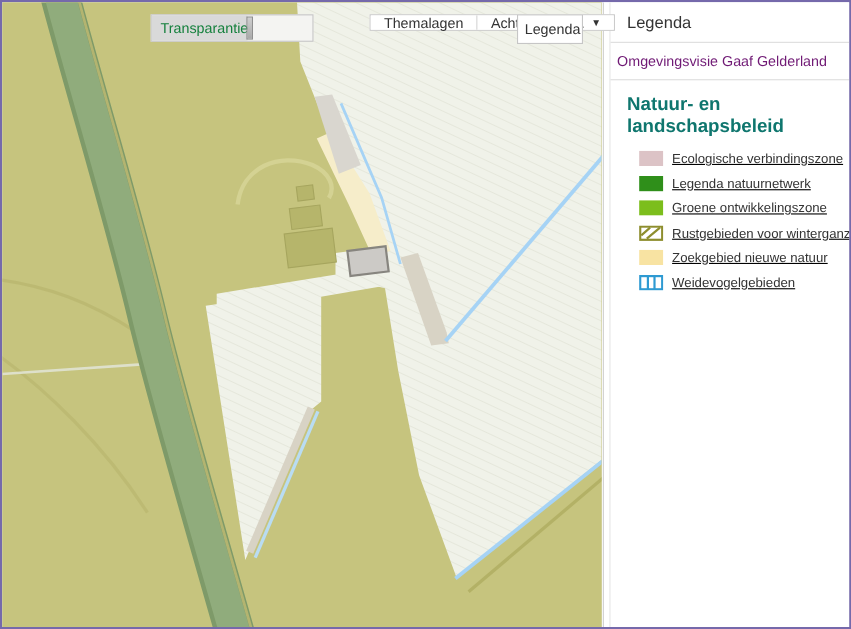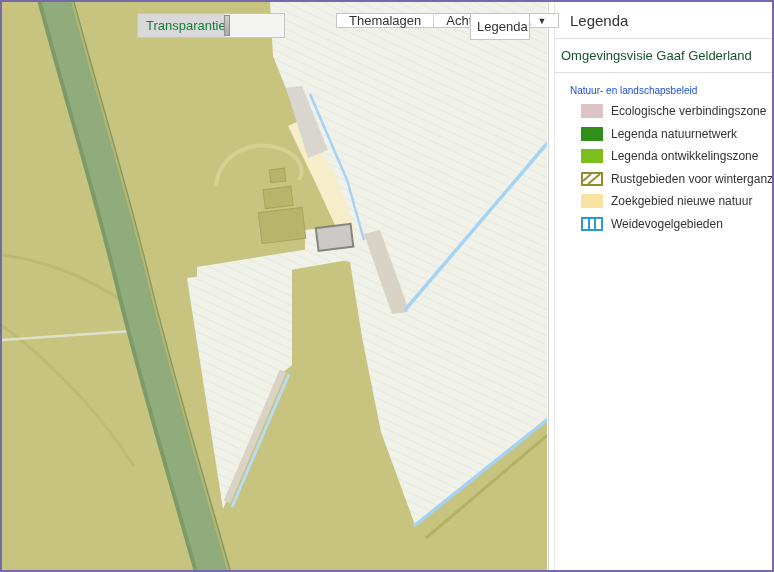--- a/index.html
+++ b/index.html
@@ -45,24 +45,24 @@
     font-family:"Liberation Sans", sans-serif;
   }
   
   #panel{
     position:absolute;left:546px;top:0;width:224px;height:568px;background:#fff;
     border-left:1px solid #cfcfcf;padding-left:5px;box-sizing:border-box;
   }
   #panel .inner{border-left:1px solid #e6e6e6;height:100%;box-sizing:border-box;}
   .panel-title{font-size:15px;color:#333;padding:10px 0 9px 15px;}
   .panel-divider{border:none;border-top:1px solid #ddd;margin:0;}
-  .panel-subtitle{font-size:13px;color:#14532d;padding:9px 0 9px 6px;}
-  .section-title{font-size:10px;font-weight:normal;color:#1d4ed8;padding:12px 0 6px 15px;}
+  .panel-subtitle{font-size:13px;color:#701a75;padding:9px 0 9px 6px;}
+  .section-title{font-size:17px;font-weight:bold;color:#0f766e;padding:12px 0 6px 15px;}
   .legend-items{padding-left:26px;padding-top:2px;}
-  .legend-row{display:flex;align-items:flex-start;height:22.5px;}
+  .legend-row{display:flex;align-items:center;height:22.5px;text-decoration:underline;}
   .legend-row .sw{width:22px;height:14px;flex:0 0 22px;margin-right:8px;}
   .legend-row .lbl{font-size:12px;color:#333;white-space:nowrap;}
 </style>
 </head>
 <body>
 
 <div id="map-wrap">
   <svg width="545" height="568" viewBox="0 0 545 568">
     <defs>
       <pattern id="fieldPtn" width="8" height="8" patternUnits="userSpaceOnUse" patternTransform="rotate(115)">
@@ -148,21 +148,21 @@
         <div class="legend-row">
           <span class="sw"><svg width="22" height="14">
               <rect width="22" height="14" fill="#2f8f1a"></rect>
             </svg></span>
           <span class="lbl">Legenda natuurnetwerk</span>
         </div>
         <div class="legend-row">
           <span class="sw"><svg width="22" height="14">
               <rect width="22" height="14" fill="#7cbe1c"></rect>
             </svg></span>
-          <span class="lbl">Legenda ontwikkelingszone</span>
+          <span class="lbl">Groene ontwikkelingszone</span>
         </div>
         <div class="legend-row">
           <span class="sw"><svg width="22" height="14">
               <rect x="1" y="1" width="20" height="12" fill="#fff" stroke="#8e8e2e" stroke-width="2"></rect>
               <path d="M2,9 L10,2 M7,12 L19,2" stroke="#8e8e2e" stroke-width="2" fill="none"></path>
             </svg></span>
           <span class="lbl">Rustgebieden voor winterganzen</span>
         </div>
         <div class="legend-row">
           <span class="sw"><svg width="22" height="14">

